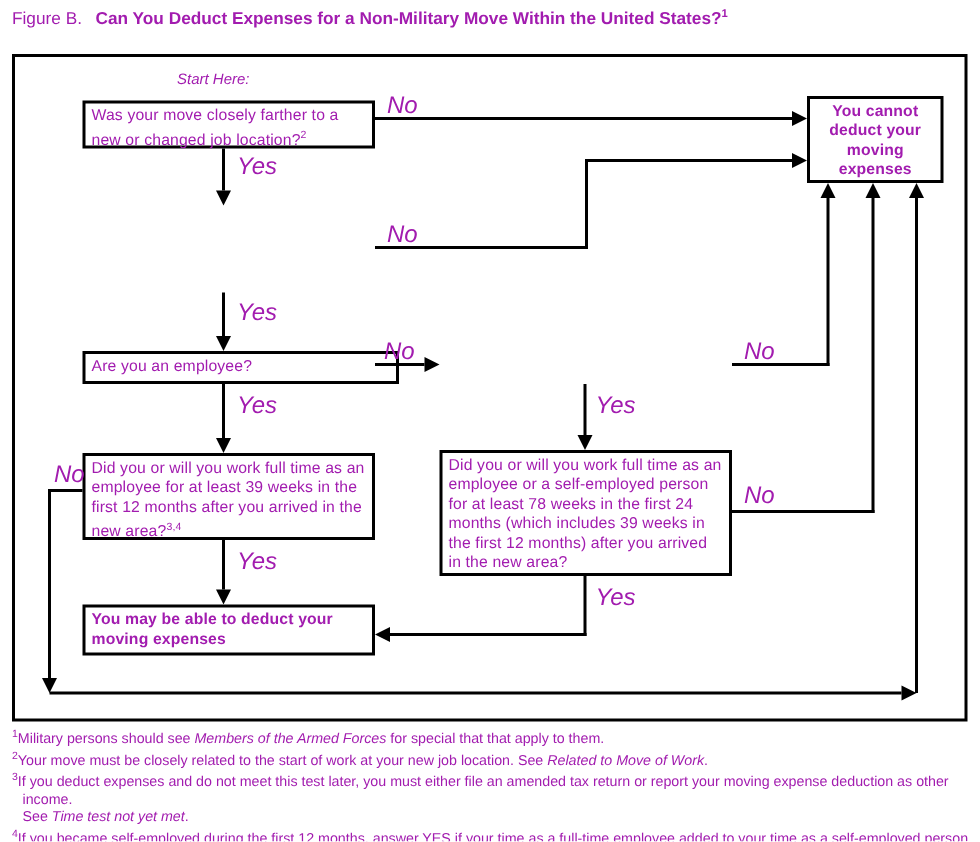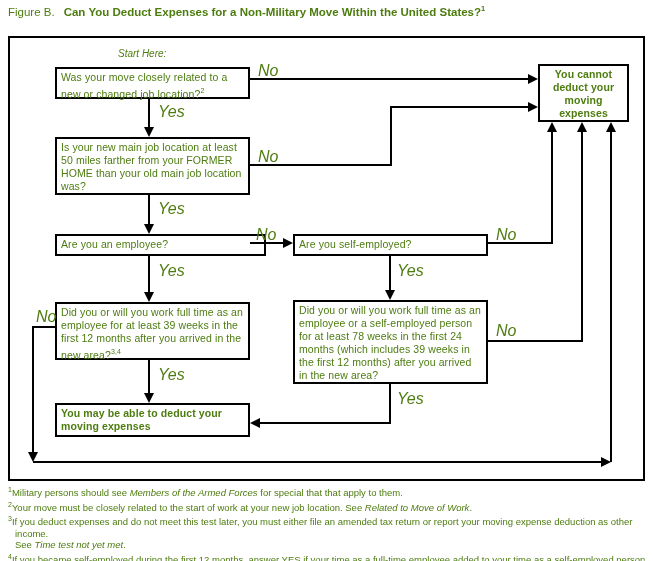--- a/index.html
+++ b/index.html
@@ -1,16 +1,16 @@
 <!DOCTYPE html>
 <html><head>
 <meta charset="utf-8">
 <style>
   html,body{margin:0;padding:0;background:#fff;}
-  #canvas{position:relative;width:653px;height:561px;background:#fff;color:#4d7c0f;
+  #canvas{position:relative;width:653px;height:561px;background:#fff;color:#a21caf;
           font-family:"Liberation Sans",sans-serif;overflow:hidden;border-radius:10px;}
   .title-row{position:absolute;left:8px;top:4px;font-size:11.5px;white-space:nowrap;}
   .fig-label{margin-right:9px;}
   .fig-title{font-weight:bold;}
   .fig-title sup{font-size:7.5px;font-weight:bold;}
   .outer-border{position:absolute;left:8px;top:36px;width:633px;height:441px;border:2px solid #000;}
   .start-here{position:absolute;left:118px;top:48px;font-style:italic;font-size:10px;}
   .qbox{position:absolute;border:2px solid #000;background:#fff;font-size:10.5px;line-height:13px;
         padding:2px 4px;box-sizing:border-box;letter-spacing:0.1px;}
   .qbox sup{font-size:7px;}
@@ -37,27 +37,25 @@
 <div id="canvas">
 
   <div class="title-row">
     <span class="fig-label">Figure B.</span><span class="fig-title"><span>Can You Deduct Expenses for a Non-Military Move Within the United States?</span><sup>1</sup></span>
   </div>
 
   <div class="outer-border"></div>
 
   <div class="start-here">Start Here:</div>
 
-  <div class="qbox" style="left:55px;top:67px;width:195px;height:32px;"><span>Was your move closely related to a new or changed job location?</span><sup>2</sup></div>
+  <div class="qbox" style="left:55px;top:67px;width:195px;height:32px;"><span>Was your move closely farther to a new or changed job location?</span><sup>2</sup></div>
 
-  <div class="qbox" style="left:55px;top:137px;width:195px;height:58px;"><span>Is your new main job location at least 50 miles farther from your FORMER HOME than your old main job location was?</span></div>
 
   <div class="qbox" style="left:55px;top:234px;width:211px;height:22px;"><span>Are you an employee?</span></div>
 
-  <div class="qbox" style="left:293px;top:234px;width:195px;height:22px;"><span>Are you self-employed?</span></div>
 
   <div class="qbox" style="left:55px;top:302px;width:195px;height:58px;"><span>Did you or will you work full time as an employee for at least 39 weeks in the first 12 months after you arrived in the new area?</span><sup>3,4</sup></div>
 
   <div class="qbox" style="left:293px;top:300px;width:195px;height:84px;"><span>Did you or will you work full time as an employee or a self-employed person for at least 78 weeks in the first 24 months (which includes 39 weeks in the first 12 months) after you arrived in the new area?</span></div>
 
   <div class="qbox obox center" style="left:538px;top:64px;width:91px;height:58px;"><span>You cannot deduct your moving expenses</span></div>
 
   <div class="qbox obox" style="left:55px;top:403px;width:195px;height:34px;"><span>You may be able to deduct your moving expenses</span></div>
 
   <div class="hline" style="left:250px;top:78px;width:278px;"></div>

